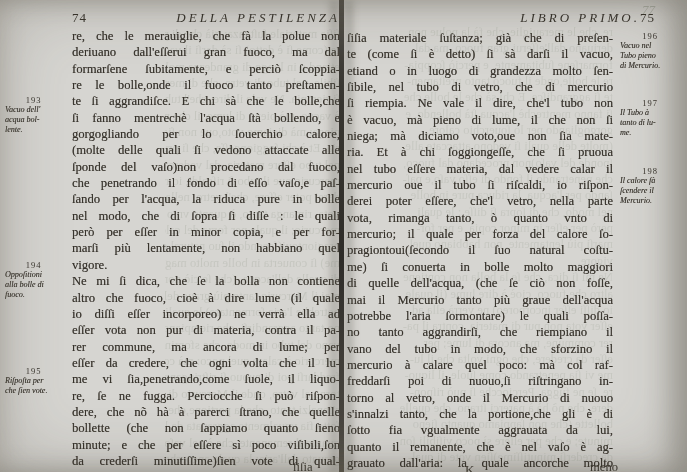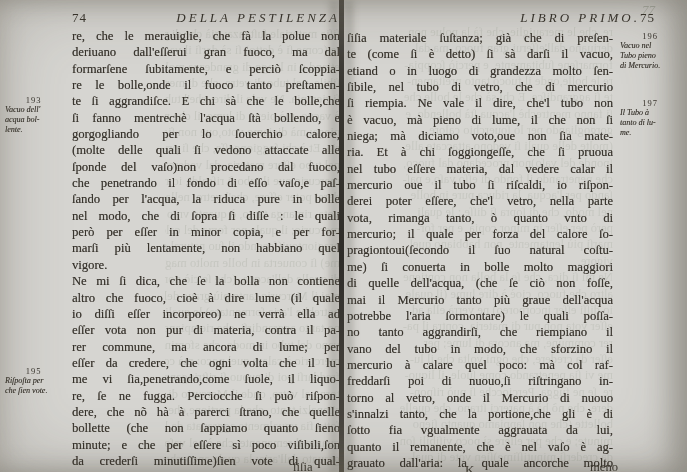--- a/index.html
+++ b/index.html
@@ -174,20 +174,26 @@
       <div class="bodyline">minute; e che per eſſere sì poco viſibili,ſon</div>
       <div class="bodyline">da crederſi minutiſſime)ſien vote di qual-</div>
     </div>
   <div id="margin-left" class="margin-col">
       <div class="margin-note" style="top: 95px;">
         <div class="note-number">193</div>
         <div class="note-line">Vacuo dell'</div>
         <div class="note-line">acqua bol-</div>
         <div class="note-line">lente.</div>
       </div>
+      <div class="margin-note" style="top: 260px;">
+        <div class="note-number">194</div>
+        <div class="note-line">Oppoſitioni</div>
+        <div class="note-line">alla bolle di</div>
+        <div class="note-line">fuoco.</div>
+      </div>
       <div class="margin-note" style="top: 366px;">
         <div class="note-number">195</div>
         <div class="note-line">Riſpoſta per</div>
         <div class="note-line">che ſien vote.</div>
       </div>
     </div>
   <div id="catchword-left" class="catchword">ſiſia</div>
 
   <div class="gutter"></div>
 
@@ -232,17 +238,23 @@
         <div class="note-line">Vacuo nel</div>
         <div class="note-line">Tubo pieno</div>
         <div class="note-line">di Mercurio.</div>
       </div>
       <div class="margin-note" style="top: 98px;">
         <div class="note-number">197</div>
         <div class="note-line">Il Tubo à</div>
         <div class="note-line">tanto di lu-</div>
         <div class="note-line">me.</div>
       </div>
+      <div class="margin-note" style="top: 166px;">
+        <div class="note-number">198</div>
+        <div class="note-line">Il calore fà</div>
+        <div class="note-line">ſcendere il</div>
+        <div class="note-line">Mercurio.</div>
+      </div>
     </div>
   <div id="signature-right" class="catchword">K</div>
   <div id="catchword-right" class="catchword">meno</div>
 
 </div>
 
 </body></html>

